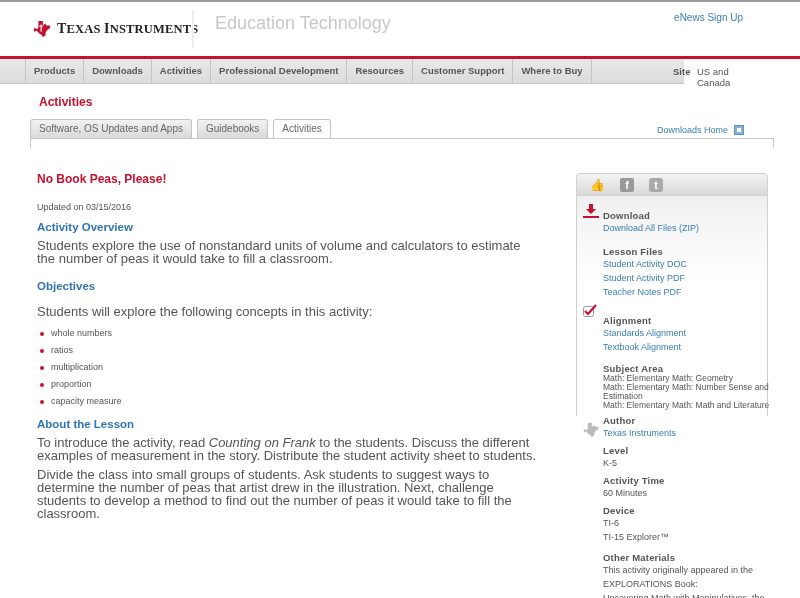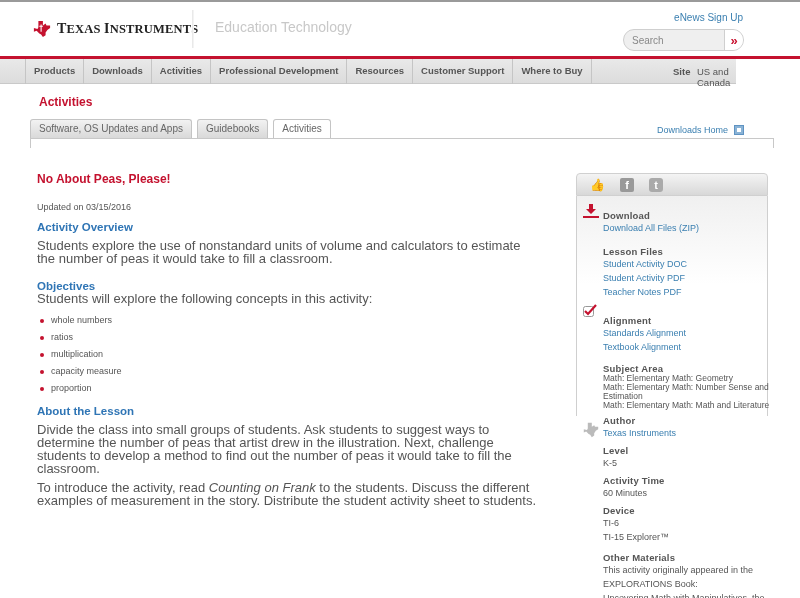--- a/index.html
+++ b/index.html
@@ -7,29 +7,29 @@
   body { font-family: "Liberation Sans", sans-serif; color: #555; font-size: 9px; position: relative; }
   a { text-decoration: none; }
 
   .topline { position: absolute; left: 0; top: 0; width: 800px; height: 2px; background: #9a9a9a; }
   .header { position: absolute; left: 0; top: 2px; width: 800px; height: 54px; background: #fff; }
   .logo { position: absolute; left: 33px; top: 18px; display: flex; align-items: center; }
   .logo-mark { width: 18px; height: 18px; margin-right: 6px; }
   .logo-text { font-family: "Liberation Serif", serif; font-weight: bold; font-size: 12.5px; color: #222; letter-spacing: 0.2px; }
   .logo-text .big { font-size: 14px; }
   .header-divider { position: absolute; left: 192px; top: 8px; width: 2px; height: 38px; background: linear-gradient(to right, #e4e4e4, #f8f8f8); }
-  .edtech { position: absolute; left: 215px; top: 17px; font-size: 14px; color: #c8c8c8; }
+  .edtech { position: absolute; left: 215px; top: 11px; font-size: 18px; color: #c8c8c8; }
   .enews { position: absolute; right: 57px; top: 10px; font-size: 10px; color: #3a7fb0; }
   .search { position: absolute; left: 623px; top: 27px; width: 121px; height: 22px; border: 1px solid #cfcfcf; border-radius: 11px; background: #efefef; display: flex; overflow: hidden; }
   .search input { border: none; background: transparent; width: 100px; padding-left: 8px; font-size: 10px; color: #888; font-family: "Liberation Sans", sans-serif; outline: none; }
   .search input::placeholder { color: #888; }
   .search-btn { width: 22px; border-left: 1px solid #cfcfcf; background: #fff; color: #c8102e; font-weight: bold; font-size: 13px; display: flex; align-items: center; justify-content: center; line-height: 1; }
 
   .redbar { position: absolute; left: 0; top: 56px; width: 800px; height: 3px; background: #c4122f; }
-  .nav { position: absolute; left: 0; top: 59px; width: 736px; height: 25px; background: linear-gradient(#e9e9e9, #dcdcdc); border-bottom: 1px solid #c9c9c9; }
+  .nav { position: absolute; left: 0; top: 59px; width: 684px; height: 25px; background: linear-gradient(#e9e9e9, #dcdcdc); border-bottom: 1px solid #c9c9c9; }
   .nav-items { position: absolute; left: 25px; top: 0; height: 25px; display: flex; border-left: 1px solid #c5c5c5; }
   .nav-item { height: 25px; line-height: 24px; padding: 0 8px; font-size: 9.5px; font-weight: bold; color: #555; border-right: 1px solid #c5c5c5; white-space: nowrap; }
   .site-label { position: absolute; left: 673px; top: 7px; font-size: 9.5px; font-weight: bold; color: #555; }
   .site-value { position: absolute; left: 697px; top: 7px; font-size: 9.5px; color: #555; }
 
   .page-title { position: absolute; left: 39px; top: 95px; font-size: 12px; font-weight: bold; color: #c4122f; }
 
   .tabs { position: absolute; left: 30px; top: 119px; display: flex; }
   .tab { height: 19px; line-height: 18px; padding: 0 8px; margin-right: 5px; font-size: 10px; color: #666; background: linear-gradient(#f2f2f2, #d9d9d9); border: 1px solid #c4c4c4; border-bottom: none; border-radius: 3px 3px 0 0; }
   .tab.active { background: #fff; height: 20px; }
@@ -71,24 +71,20 @@
   <a class="logo">
     <svg class="logo-mark" viewBox="0 0 20 20">
       <path d="M6 1h5v5l3-2 1 2h4v3l-3 2-2 3v3l-3 2-2-3-2-1-3-3-3 1V9l4 1 1-2V1z" fill="#c4122f"></path>
       <path d="M9 5v8M7 7h4" stroke="#fff" stroke-width="1.2"></path>
     </svg>
     <span class="logo-text"><span class="big">T</span><span>EXAS </span><span class="big">I</span><span>NSTRUMENTS</span></span>
   </a>
   <div class="header-divider"></div>
   <div class="edtech">Education Technology</div>
   <a class="enews">eNews Sign Up</a>
-  <div class="search">
-    <input type="text" placeholder="Search" style="">
-    <span class="search-btn">»</span>
-  </div>
 </header>
 
 <div class="redbar"></div>
 
 <nav class="nav">
   <div class="nav-items">
     <a class="nav-item">Products</a>
     <a class="nav-item">Downloads</a>
     <a class="nav-item">Activities</a>
     <a class="nav-item">Professional Development</a>
@@ -109,39 +105,39 @@
 </div>
 <div class="tab-line"></div>
 <div class="tab-line-left"></div>
 <div class="tab-line-right"></div>
 <a class="dl-home">
   <span>Downloads Home</span>
   <span class="home-icon"></span>
 </a>
 
 <main class="main">
-  <h2 class="act-title">No About Peas, Please!</h2>
+  <h2 class="act-title">No Book Peas, Please!</h2>
   <div class="updated">Updated on 03/15/2016</div>
 
   <h3 class="h2" style="margin-top:9px">Activity Overview</h3>
   <p class="para" style="margin-top:6px">Students explore the use of nonstandard units of volume and calculators to estimate the number of peas it would take to fill a classroom.</p>
 
   <h3 class="h2" style="margin-top:15px">Objectives</h3>
-  <p class="para" style="margin-top:0">Students will explore the following concepts in this activity:</p>
+  <p class="para" style="margin-top:13px">Students will explore the following concepts in this activity:</p>
   <ul class="bullets" style="margin-top:7px">
     <li>whole numbers</li>
     <li>ratios</li>
     <li>multiplication</li>
+    <li>proportion</li>
     <li>capacity measure</li>
-    <li>proportion</li>
   </ul>
 
   <h3 class="h2" style="margin-top:8px">About the Lesson</h3>
+  <p class="para" style="margin-top:6px"><span>To introduce the activity, read </span><i>Counting on Frank</i><span> to the students. Discuss the different examples of measurement in the story. Distribute the student activity sheet to students.</span></p>
   <p class="para" style="margin-top:6px">Divide the class into small groups of students. Ask students to suggest ways to determine the number of peas that artist drew in the illustration. Next, challenge students to develop a method to find out the number of peas it would take to fill the classroom.</p>
-  <p class="para" style="margin-top:6px"><span>To introduce the activity, read </span><i>Counting on Frank</i><span> to the students. Discuss the different examples of measurement in the story. Distribute the student activity sheet to students.</span></p>
 </main>
 
 <aside class="sidebar">
   <div class="sb-top">
     <span class="social" style="background:transparent;color:#888;font-size:12px">👍</span>
     <span class="social" style="background:#999">f</span>
     <span class="social" style="background:#aaa;border-radius:3px">t</span>
   </div>
   <div class="sb-body"></div>
 

